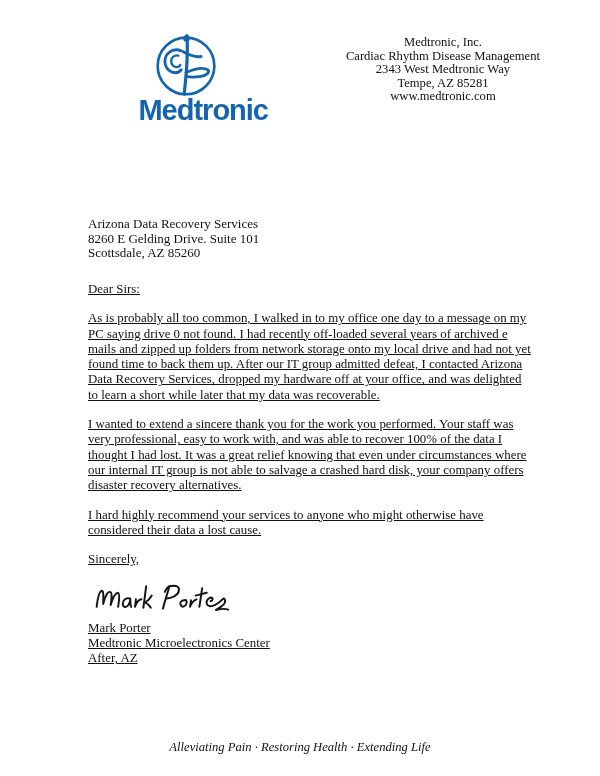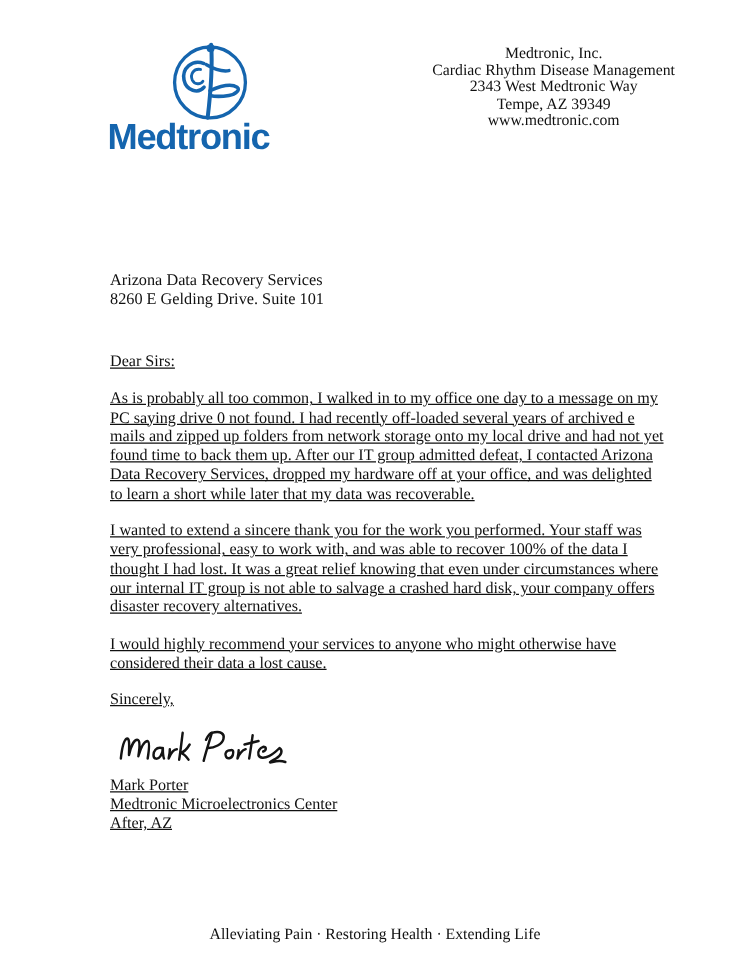--- a/index.html
+++ b/index.html
@@ -13,24 +13,24 @@
     height: 776px;
     background: #ffffff;
     font-family: "Liberation Serif", "DejaVu Serif", serif;
     color: #111111;
     overflow: hidden;
   }
 
   
   .logo-block {
     position: absolute;
-    left: 86px;
+    left: 104px;
     top: 31px;
     width: 164px;
-    text-align: left;
+    text-align: right;
   }
   .logo-symbol {
     display: block;
     margin: 0 auto;
     width: 70px;
     height: 68px;
   }
   .logo-wordmark {
     display: block;
     margin-top: -3px;
@@ -84,20 +84,21 @@
   }
   .signoff div { line-height: 14.8px; }
 
   
   .footer-tagline {
     position: absolute;
     left: 0;
     right: 0;
     top: 740px;
     text-align: center;
+    font-style: italic;
     font-size: 12.6px;
     color: #111111;
   }
 </style>
 </head>
 <body>
 
 <div class="page">
 
   <div class="logo-block">
@@ -110,34 +111,35 @@
       <path d="M33,22 C40,26 46,28 52,27" stroke-width="3"></path>
       <path d="M36,44 C45,40 54,38 59,41 C62,43 58,47 52,48 C46,49 40,49 36,48" stroke-width="3"></path>
     </svg>
     <span class="logo-wordmark">Medtronic</span>
   </div>
 
   <div class="sender-block">
     <div>Medtronic, Inc.</div>
     <div>Cardiac Rhythm Disease Management</div>
     <div>2343 West Medtronic Way</div>
-    <div>Tempe, AZ 39349</div>
+    <div>Tempe, AZ 85281</div>
     <div>www.medtronic.com</div>
   </div>
 
   <div class="recipient-block">
     <div>Arizona Data Recovery Services</div>
     <div>8260 E Gelding Drive. Suite 101</div>
+    <div>Scottsdale, AZ 85260</div>
   </div>
 
   <div class="letter-body">
     <div class="salutation">Dear Sirs:</div>
     <p>As is probably all too common, I walked in to my office one day to a message on my PC saying drive 0 not found. I had recently off-loaded several years of archived e mails and zipped up folders from network storage onto my local drive and had not yet found time to back them up. After our IT group admitted defeat, I contacted Arizona Data Recovery Services, dropped my hardware off at your office, and was delighted to learn a short while later that my data was recoverable.</p>
     <p>I wanted to extend a sincere thank you for the work you performed. Your staff was very professional, easy to work with, and was able to recover 100% of the data I thought I had lost. It was a great relief knowing that even under circumstances where our internal IT group is not able to salvage a crashed hard disk, your company offers disaster recovery alternatives.</p>
-    <p>I would highly recommend your services to anyone who might otherwise have considered their data a lost cause.</p>
+    <p>I hard highly recommend your services to anyone who might otherwise have considered their data a lost cause.</p>
     <div class="closing">Sincerely,</div>
 
     <svg class="signature-image" viewBox="0 0 150 45" fill="none" stroke="#141414" stroke-width="2.1" stroke-linecap="round" stroke-linejoin="round">
 
       <path d="M5,33 C6,24 8,17 10,16 C13,15 12,24 12,30 C14,21 17,17 19,17 C22,17 21,25 20,31 C23,21 26,18 28,18 C30,19 29,27 28,33"></path>
       <path d="M40,24 C35,23 33,27 33,30 C33,34 37,34 39,31 C41,28 41,25 41,24 C41,27 41,31 42,33"></path>
       <path d="M47,25 C47,29 46,32 46,33 C48,28 50,25 53,25"></path>
       <path d="M58,11 C57,19 56,28 55,34"></path>
       <path d="M64,21 C61,26 58,28 56,28 C59,29 61,31 63,34"></path>
 

